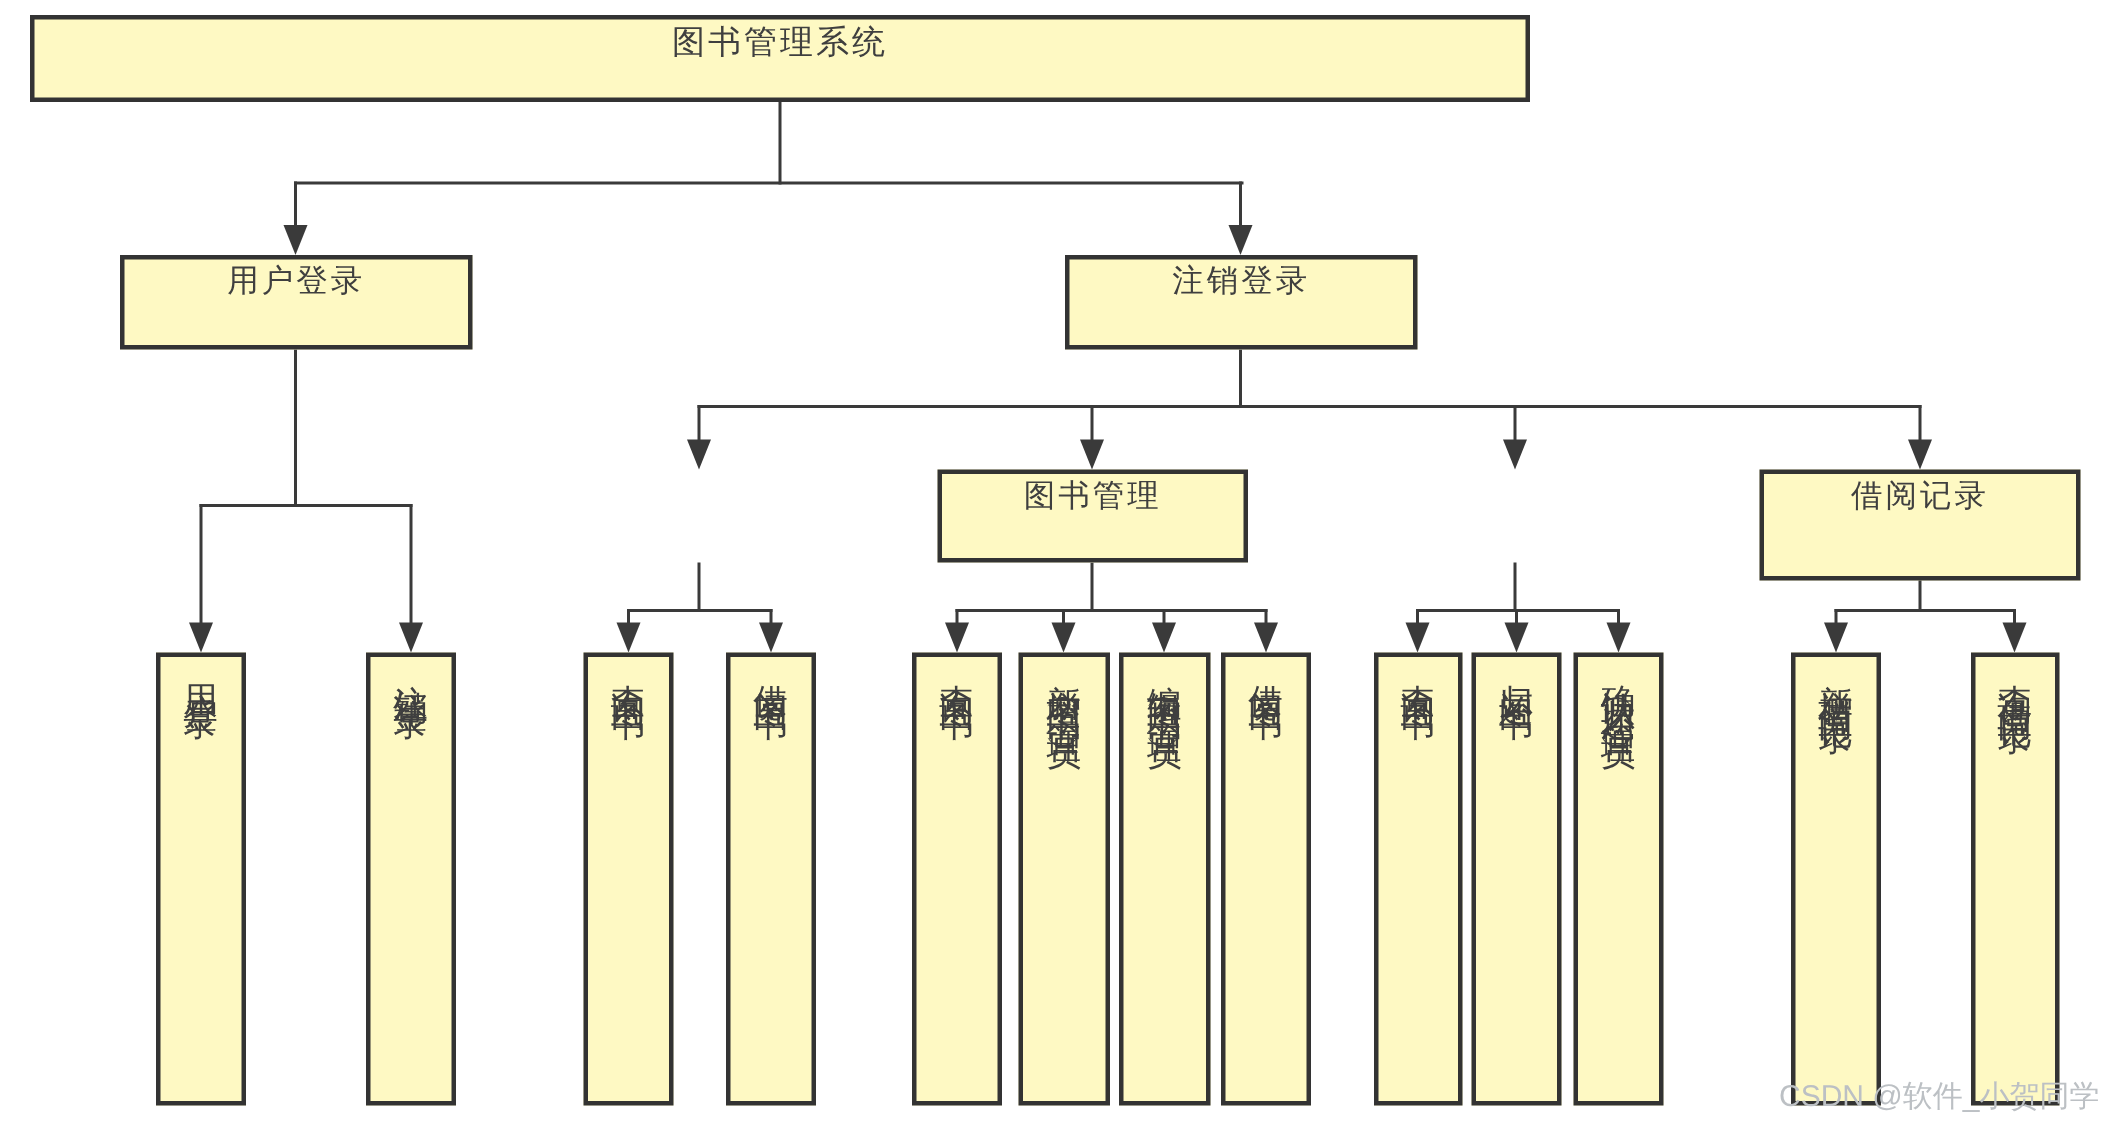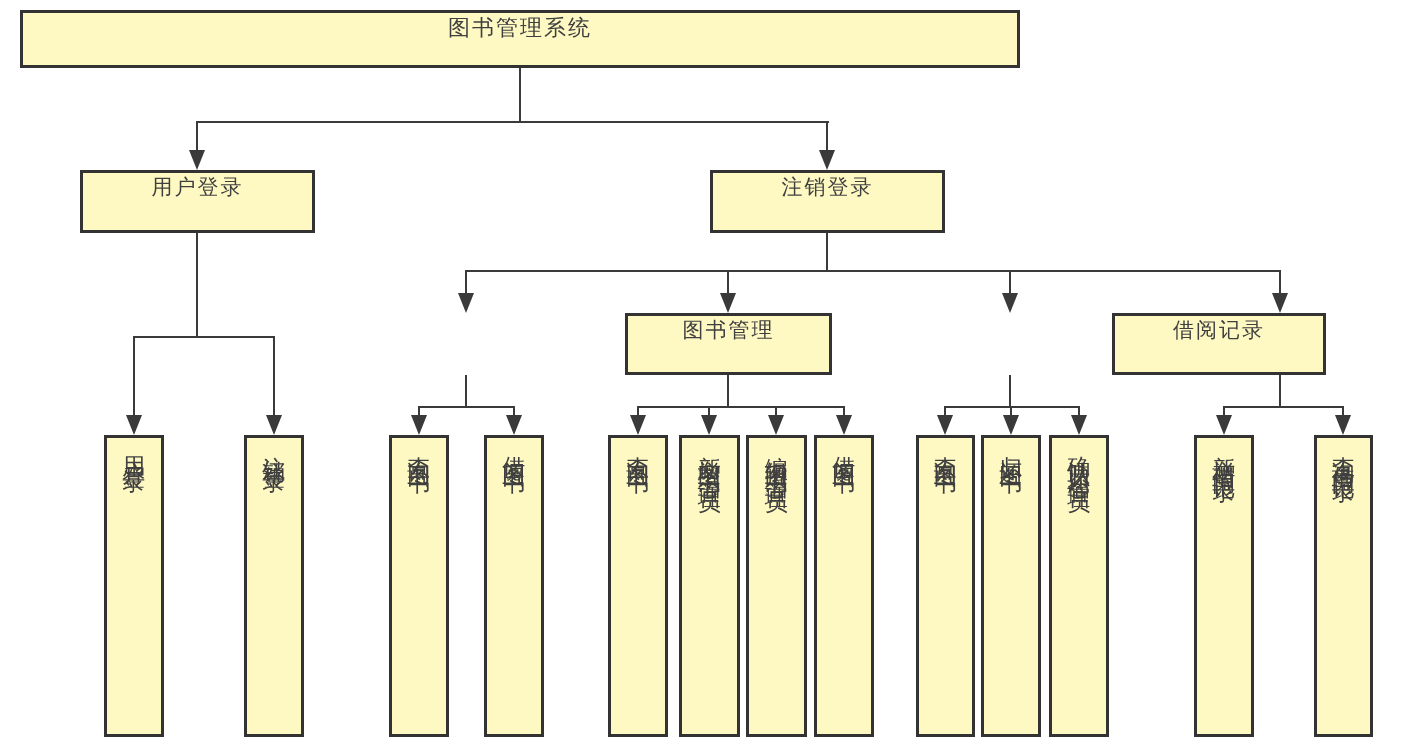--- a/index.html
+++ b/index.html
@@ -129,21 +129,21 @@
   <div class="box" style="left:80px;top:170px;width:235px;height:63px;">
     <span class="hlbl">用户登录</span>
   </div>
   <div class="box" style="left:710px;top:170px;width:235px;height:63px;">
     <span class="hlbl">注销登录</span>
   </div>
 
   <div class="box" style="left:625px;top:313px;width:207px;height:62px;">
     <span class="hlbl">图书管理</span>
   </div>
-  <div class="box" style="left:1112px;top:313px;width:214px;height:62px;">
+  <div class="box" style="left:1173px;top:313px;width:214px;height:74px;">
     <span class="hlbl">借阅记录</span>
   </div>
 
   <div class="box" style="left:104px;top:435px;width:60px;height:302px;">
     <span class="vlbl">用户登录</span>
   </div>
   <div class="box" style="left:244px;top:435px;width:60px;height:302px;">
     <span class="vlbl">注销登录</span>
   </div>
 
@@ -177,14 +177,15 @@
     <span class="vlbl">确认归还（管理员）</span>
   </div>
 
   <div class="box" style="left:1194px;top:435px;width:60px;height:302px;">
     <span class="vlbl">新增借阅记录</span>
   </div>
   <div class="box" style="left:1314px;top:435px;width:59px;height:302px;">
     <span class="vlbl">查询借阅记录</span>
   </div>
 
+  <div class="watermark">CSDN @软件_小贺同学</div>
 
 </div>
 
 </body></html>

